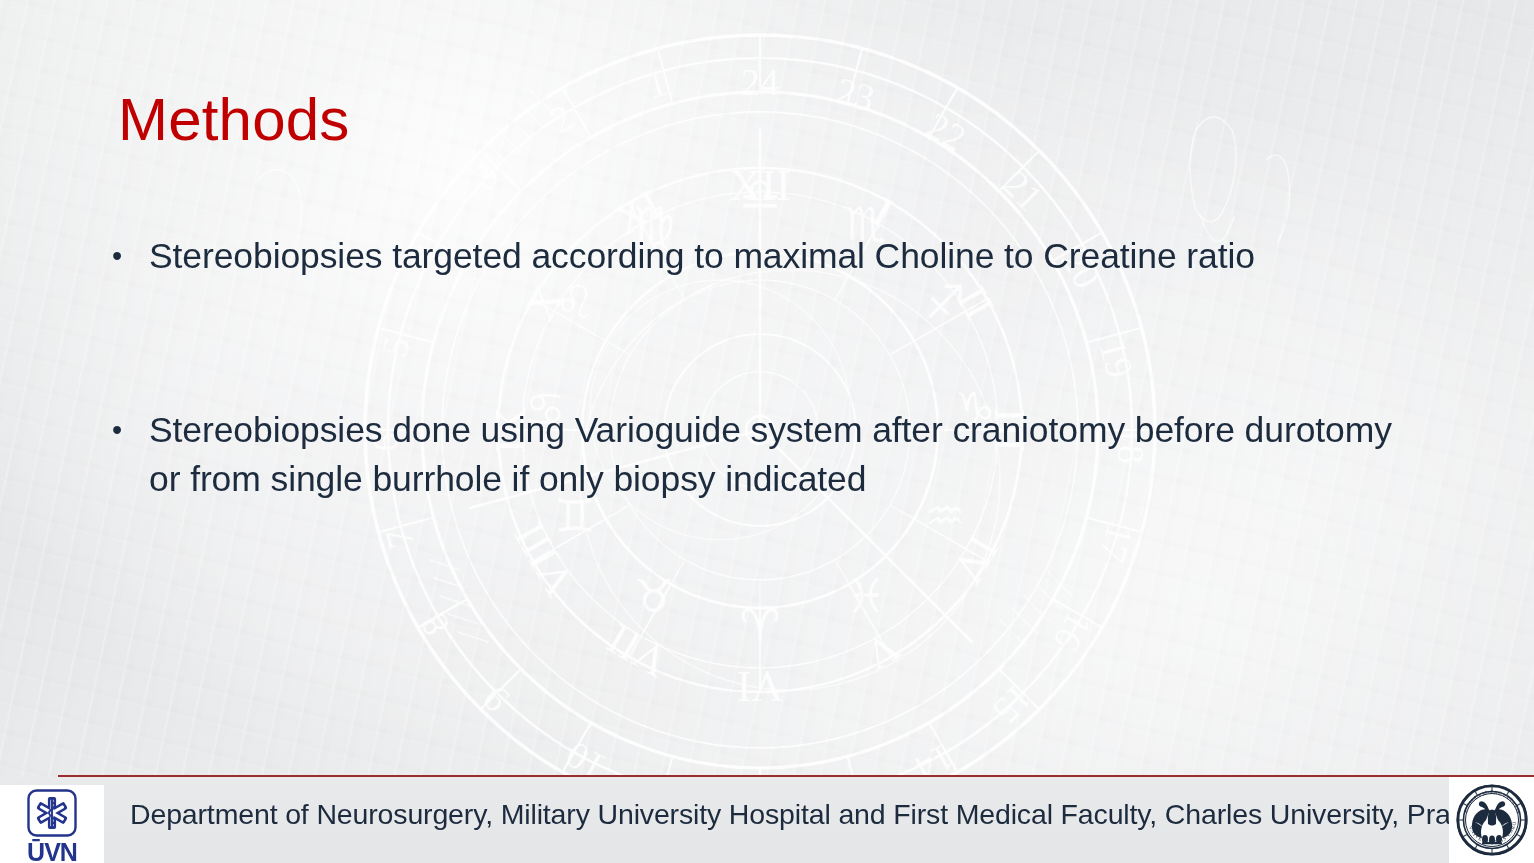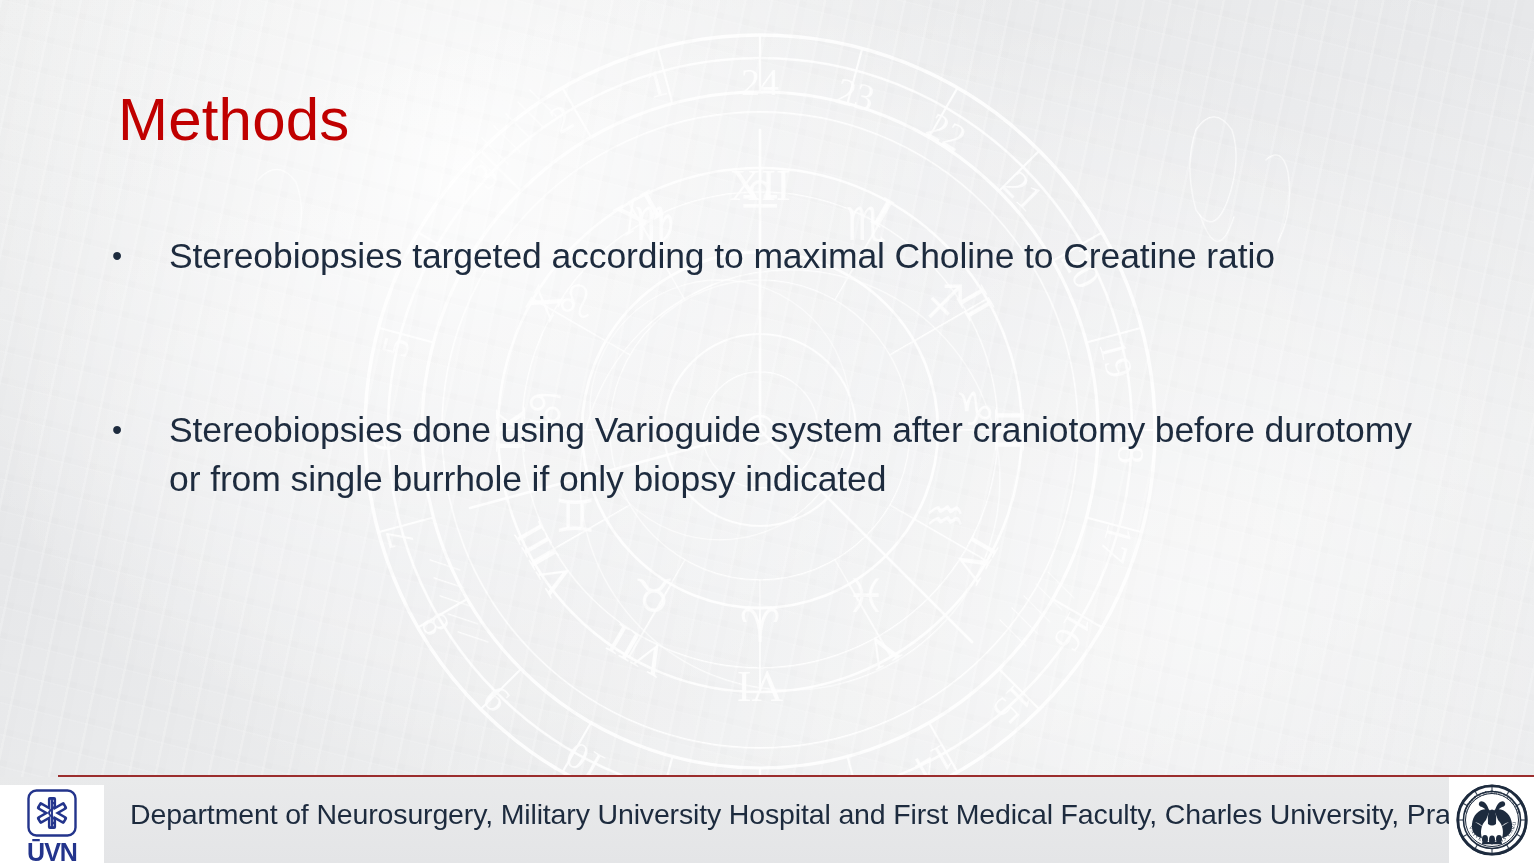--- a/index.html
+++ b/index.html
@@ -81,21 +81,21 @@
     letter-spacing: -0.1px;
   }
   .bullet + .bullet { margin-top: 124px; }
   .bullet-marker {
     flex: 0 0 auto;
     width: 37px;
     font-size: 29px;
     line-height: 1.68;
     color: #1d2b3e;
   }
-  .bullet-text { flex: 1 1 auto; margin-left: 20px; }
+  .bullet-text { flex: 1 1 auto; }
 
   
   #footer-rule {
     position: absolute;
     left: 58px;
     right: 0;
     top: 775px;
     height: 2px;
     background: #9b2d2d;
     z-index: 4;

